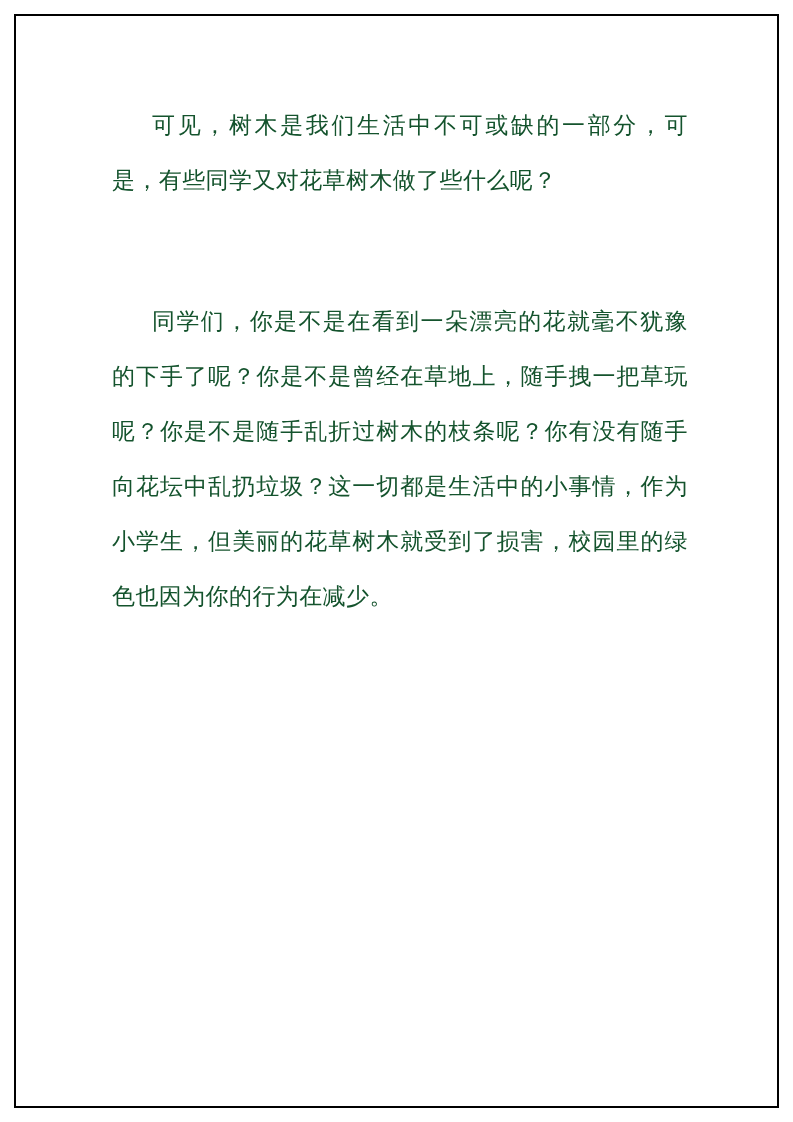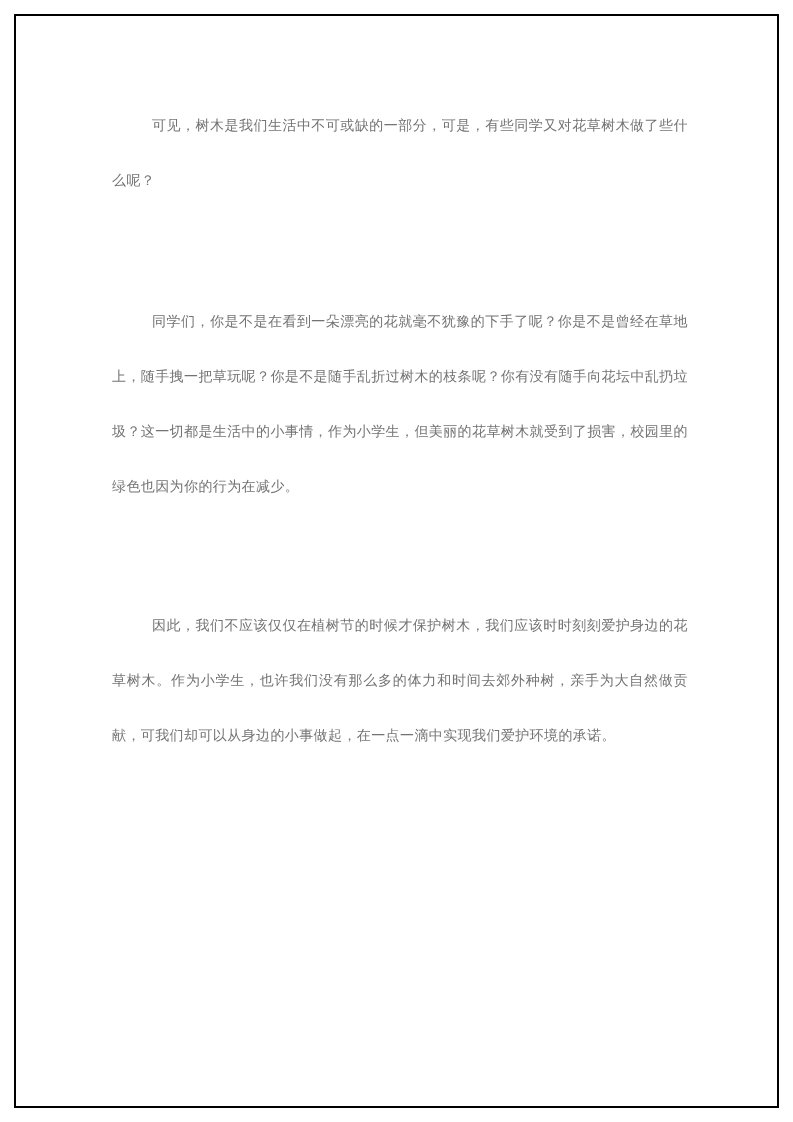--- a/index.html
+++ b/index.html
@@ -27,23 +27,23 @@
     border: 2px solid #000000;
     box-sizing: border-box;
   }
   .content {
     position: absolute;
     left: 112px;
     top: 98px;
     width: 576px;
   }
   .para {
-    font-size: 14px;
+    font-size: 23px;
     line-height: 55px;
-    color: #737373;
+    color: #14532d;
     text-align: justify;
     text-justify: inter-character;
     letter-spacing: 0.4px;
     margin: 0;
     white-space: pre-wrap;
   }
   .para.indent {
     text-indent: 40px;
   }
   .gap-1 { height: 86px; }
@@ -52,15 +52,14 @@
 </head>
 <body>
 
 <div class="page">
   <div class="page-border"></div>
   <div class="content">
     <p class="para indent">可见，树木是我们生活中不可或缺的一部分，可是，有些同学又对花草树木做了些什么呢？</p>
     <div class="gap-1"></div>
     <p class="para indent">同学们，你是不是在看到一朵漂亮的花就毫不犹豫的下手了呢？你是不是曾经在草地上，随手拽一把草玩呢？你是不是随手乱折过树木的枝条呢？你有没有随手向花坛中乱扔垃圾？这一切都是生活中的小事情，作为小学生，但美丽的花草树木就受到了损害，校园里的绿色也因为你的行为在减少。</p>
     <div class="gap-2"></div>
-    <p class="para indent">因此，我们不应该仅仅在植树节的时候才保护树木，我们应该时时刻刻爱护身边的花草树木。作为小学生，也许我们没有那么多的体力和时间去郊外种树，亲手为大自然做贡献，可我们却可以从身边的小事做起，在一点一滴中实现我们爱护环境的承诺。</p>
   </div>
 </div>
 
 </body></html>

